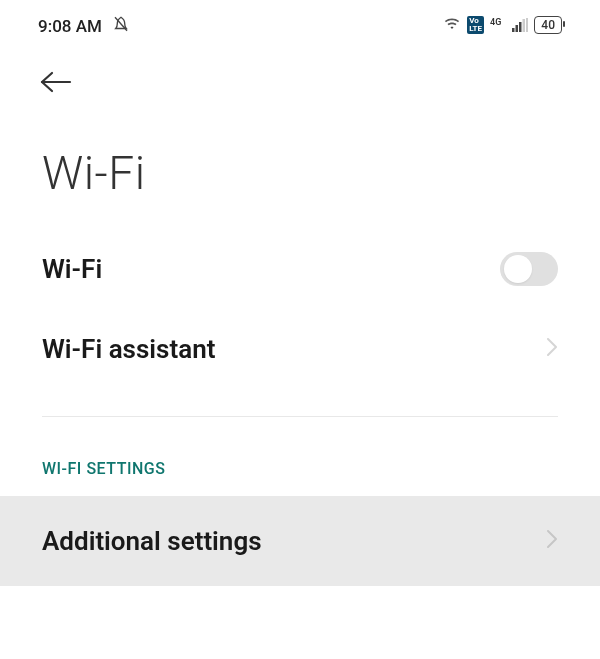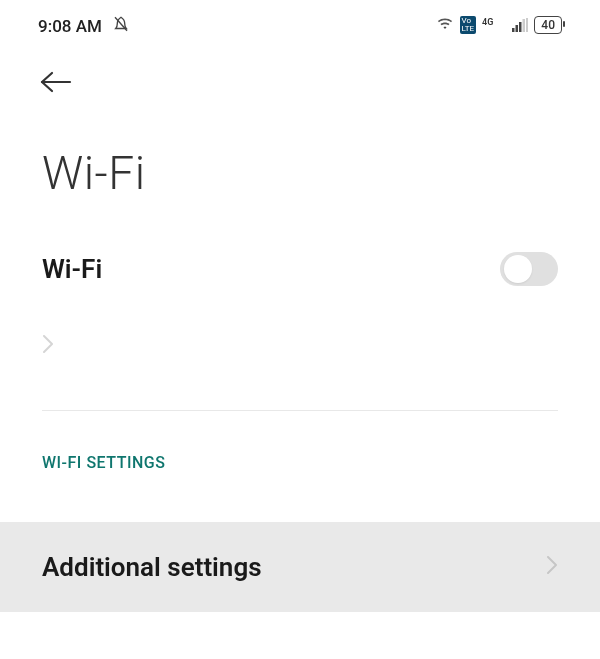--- a/index.html
+++ b/index.html
@@ -110,35 +110,34 @@
     .section-header {
       font-size: 16px;
       font-weight: 500;
       color: #0f766e;
       letter-spacing: 0.5px;
       padding: 42px 42px 18px 42px;
     }
     .highlighted-row {
       background: #e9e9e9;
       padding: 30px 42px 30px 42px;
-      margin-top: 32px;
     }
     .highlighted-row .setting-label {
       font-weight: 600;
     }
     .signal-text {
       font-size: 9px;
       font-weight: 600;
       line-height: 9px;
     }
     .volte-box {
       background: #0c4a6e;
       color: #fff;
       font-size: 8px;
-      font-weight: 400;
+      font-weight: 700;
       padding: 1px 2px;
       border-radius: 2px;
       line-height: 8px;
     }
   </style>
 </head>
 <body>
 
 <div class="status-bar">
   <div class="status-left">
@@ -153,21 +152,21 @@
   <div class="status-right">
     <span>
       <svg width="18" height="16" viewBox="0 0 24 20" fill="#444">
         <path d="M12 18 L14 15.5 C13 14.8 11 14.8 10 15.5 Z"></path>
         <path d="M7.5 13 C10 11 14 11 16.5 13 L18 11.2 C14.5 8.5 9.5 8.5 6 11.2 Z" opacity="0.9"></path>
         <path d="M4 9 C8.5 5.5 15.5 5.5 20 9 L21.5 7.2 C16 2.8 8 2.8 2.5 7.2 Z" opacity="0.9"></path>
       </svg>
     </span>
     <span class="volte-box">Vo<br>LTE</span>
     <div style="display:flex;align-items:flex-end;gap:1px;">
-      <span class="signal-text" style="margin-right:18px;align-self:flex-start;">4G</span>
+      <span class="signal-text" style="margin-right:10px;align-self:flex-start;">4G</span>
       <svg width="16" height="14" viewBox="0 0 16 14">
         <rect x="0" y="10" width="2.5" height="4" fill="#444"></rect>
         <rect x="3.5" y="7" width="2.5" height="7" fill="#444"></rect>
         <rect x="7" y="4" width="2.5" height="10" fill="#444"></rect>
         <rect x="10.5" y="1" width="2.5" height="13" fill="#ccc"></rect>
         <rect x="14" y="0" width="2" height="14" fill="#ccc"></rect>
       </svg>
     </div>
     <span class="battery-box">40</span>
   </div>
@@ -185,20 +184,21 @@
 <h1 class="page-title">Wi-Fi</h1>
 
 <div class="setting-row">
   <span class="setting-label">Wi-Fi</span>
   <div class="toggle">
     <div class="toggle-knob"></div>
   </div>
 </div>
 
 <div class="setting-row">
+  <span class="setting-label">Wi-Fi assistant</span>
   <span class="chevron">
     <svg width="12" height="20" viewBox="0 0 12 20" fill="none" stroke="#888" stroke-width="2" stroke-linecap="round" stroke-linejoin="round">
       <polyline points="2,2 10,10 2,18"></polyline>
     </svg>
   </span>
 </div>
 
 <div class="divider"></div>
 
 <div class="section-header">WI-FI SETTINGS</div>

